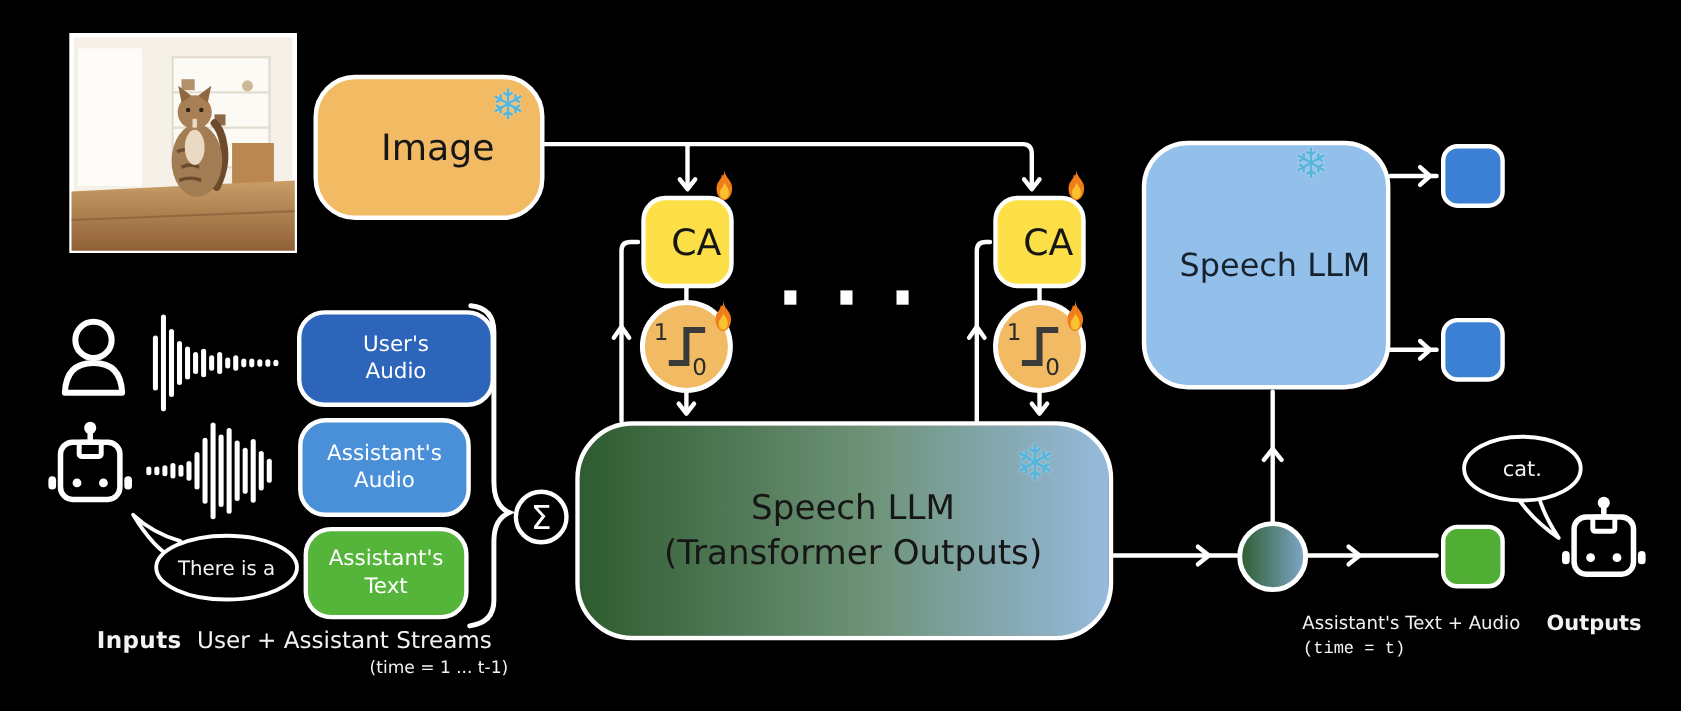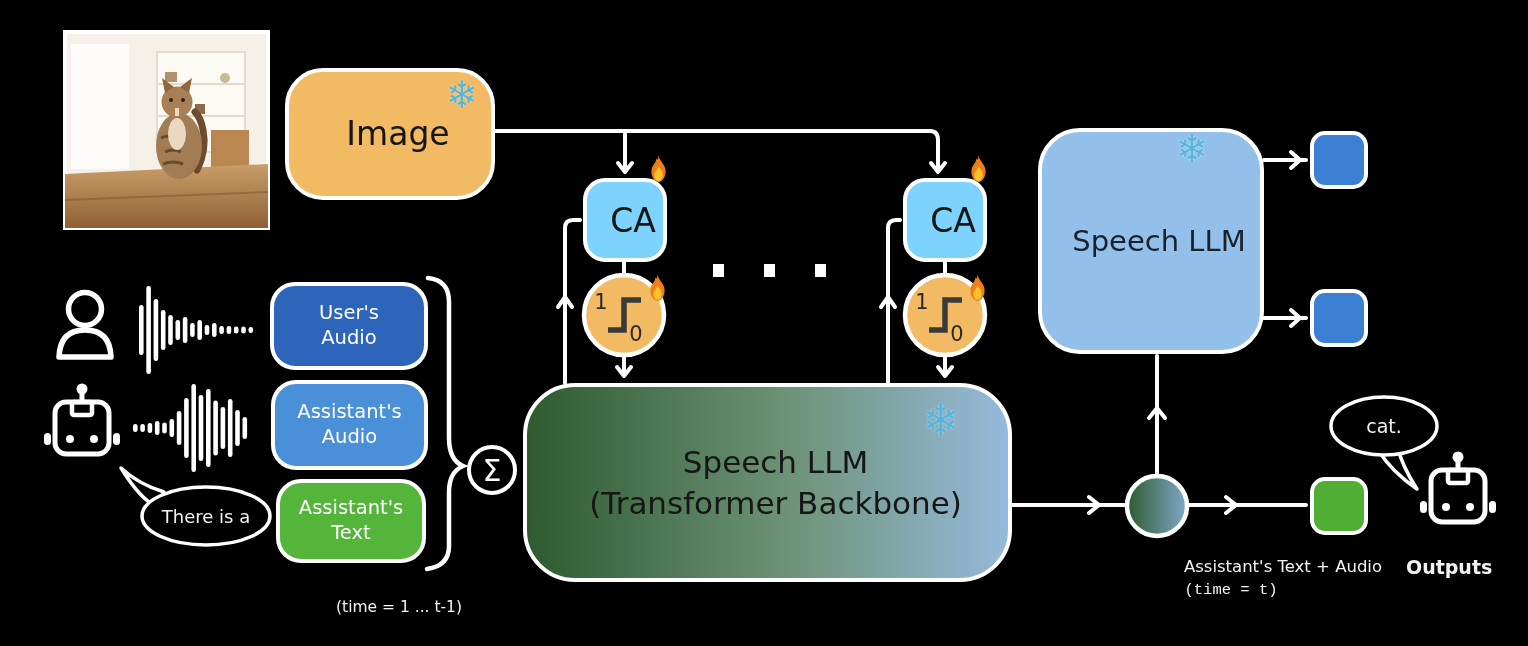--- a/index.html
+++ b/index.html
@@ -11,33 +11,33 @@
   #layer{position:absolute;left:0;top:0;z-index:1;}
 
   .node{
     position:absolute;display:flex;flex-direction:column;align-items:center;justify-content:center;
     box-sizing:border-box;border:4.5px solid #fff;color:#161616;text-align:center;z-index:10;padding-left:16px;
   }
   .node .ln{display:block;}
 
   #image-encoder{left:285px;top:68px;width:210px;height:132px;border-radius:38px;
     background:#f2ba62;font-size:33px;line-height:1.14;}
-  .ca-box{top:178px;width:84px;height:84px;border-radius:22px;background:#7dd3fc;font-size:33px;}
+  .ca-box{top:178px;width:84px;height:84px;border-radius:22px;background:#fde047;font-size:33px;}
   #ca-1{left:583px;} #ca-2{left:903px;}
   #backbone{left:523px;top:383px;width:489px;height:199px;border-radius:52px;
     background:linear-gradient(90deg,#2e5b2f 0%,#6e9378 55%,#96badc 100%);
     font-size:31px;line-height:1.3;}
   #depth{left:1038px;top:128px;width:226px;height:226px;border-radius:42px;background:#93c0ea;
     font-size:29px;line-height:1.2;color:#18222e;}
   #depth .sub{font-size:22.5px;line-height:1.6;}
 
   .stream{position:absolute;display:flex;flex-direction:column;align-items:center;justify-content:center;
     box-sizing:border-box;border:4px solid #fff;border-radius:25px;color:#fff;font-size:19.5px;
     line-height:1.28;text-align:center;z-index:10;}
-  #stream-user-audio{left:270px;top:282px;width:158px;height:88px;}
+  #stream-user-audio{left:270px;top:282px;width:180px;height:88px;}
   #stream-assistant-audio{left:271px;top:380px;width:157px;height:90px;}
   #stream-assistant-text{left:276px;top:479px;width:150px;height:84px;}
 
   .snowflake{position:absolute;z-index:20;color:#58b6dc;text-shadow:0 0 2px rgba(255,255,255,.55);line-height:1;}
   #snow-encoder{left:446px;top:76px;font-size:38px;}
   #snow-backbone{left:922px;top:398px;font-size:45px;}
   #snow-depth{left:1176px;top:130px;font-size:38px;}
 
   .flame{position:absolute;width:27px;height:31px;z-index:30;}
 
@@ -222,21 +222,21 @@
 
   <div class="node ca-box" id="ca-1">
     <span>CA</span>
   </div>
   <div class="node ca-box" id="ca-2">
     <span>CA</span>
   </div>
 
   <div class="node" id="backbone">
     <span class="ln">Speech LLM</span>
-    <span class="ln">(Transformer Backbone)</span>
+    <span class="ln">(Transformer Outputs)</span>
   </div>
 
   <div class="node" id="depth">
     <span class="ln">Speech LLM</span>
   </div>
 
   <div class="stream" id="stream-user-audio" style="background: rgb(45, 101, 186);">
     <span>User's</span>
     <span>Audio</span>
   </div>
@@ -267,18 +267,21 @@
   </svg>
   <svg class="flame" style="left:964px;top:272px;" viewBox="0 0 24 26">
     <path d="M12 0 C12 6 17 8 18 13 C19.5 19.5 15.5 25 12 25 C8.5 25 4.5 19.5 6 13 C6.8 9.5 10 8 10 4 C11 6 12 5 12 0 Z" fill="#ef7d1a"></path>
     <path d="M12 11 C14.2 14 15.7 15.5 15.7 18.8 C15.7 21.8 14 24 12 24 C10 24 8.3 21.8 8.3 18.8 C8.3 16 11 14.5 12 11 Z" fill="#fcc22d"></path>
   </svg>
 
   <span class="dotsq" style="left:713px;top:264px;"></span>
   <span class="dotsq" style="left:764px;top:264px;"></span>
   <span class="dotsq" style="left:815px;top:264px;"></span>
 
+  <div class="cap" id="inputs-caption">
+    <b>Inputs</b><span>User + Assistant Streams</span>
+  </div>
   <div class="cap" id="inputs-time">(time = 1 ... t-1)</div>
   <div class="cap" id="outputs-label">Assistant's Text + Audio</div>
   <div class="cap" id="outputs-time">(time = t)</div>
   <div class="cap" id="outputs-bold">Outputs</div>
 
 </div>
 
 </body></html>

